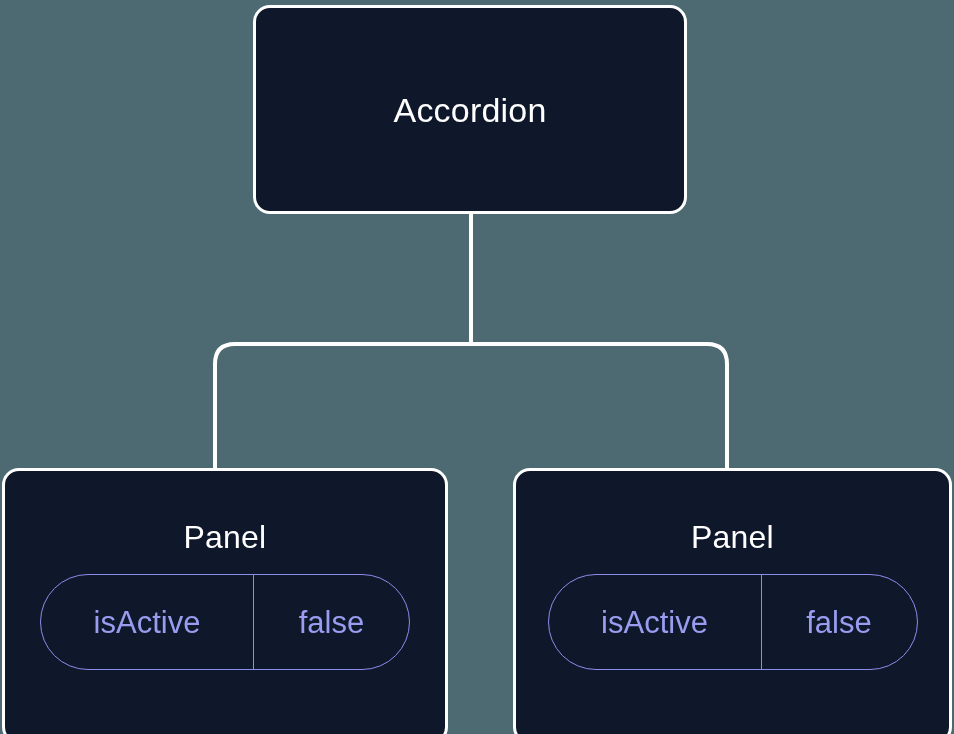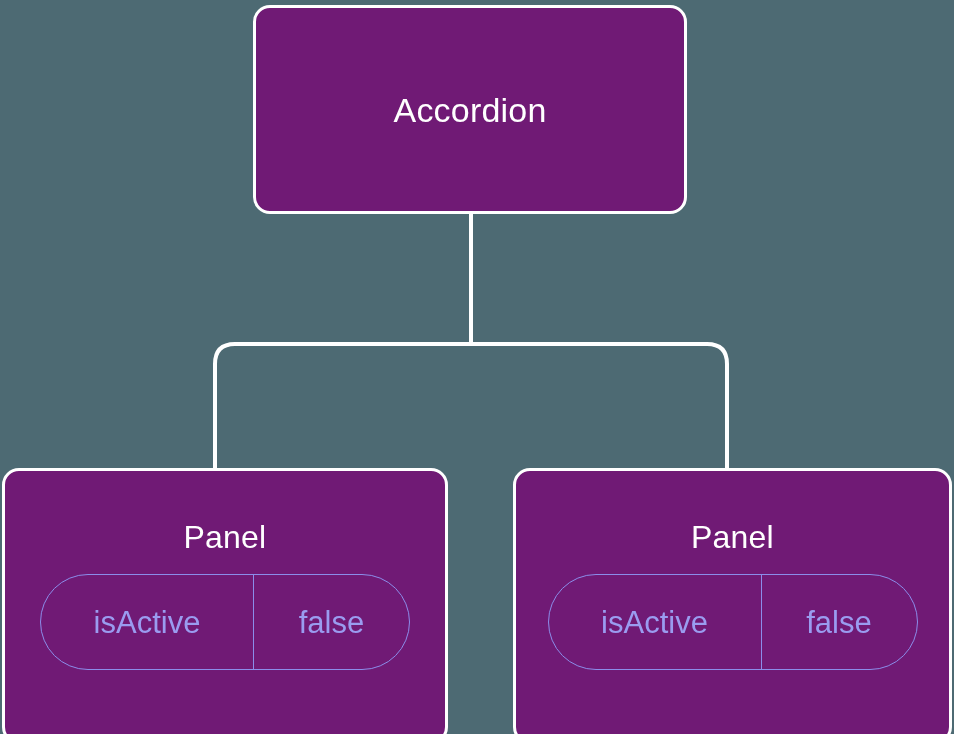--- a/index.html
+++ b/index.html
@@ -31,21 +31,21 @@
     width: 954px;
     height: 734px;
     z-index: 1;
   }
 
   
   .node {
     position: absolute;
     z-index: 2;
     box-sizing: border-box;
-    background: #701a75;
+    background: #0f172a;
     border: 3px solid #ffffff;
     border-radius: 17px;
     display: flex;
     flex-direction: column;
     align-items: center;
   }
 
   .node-root {
     left: 253px;
     top: 5px;

